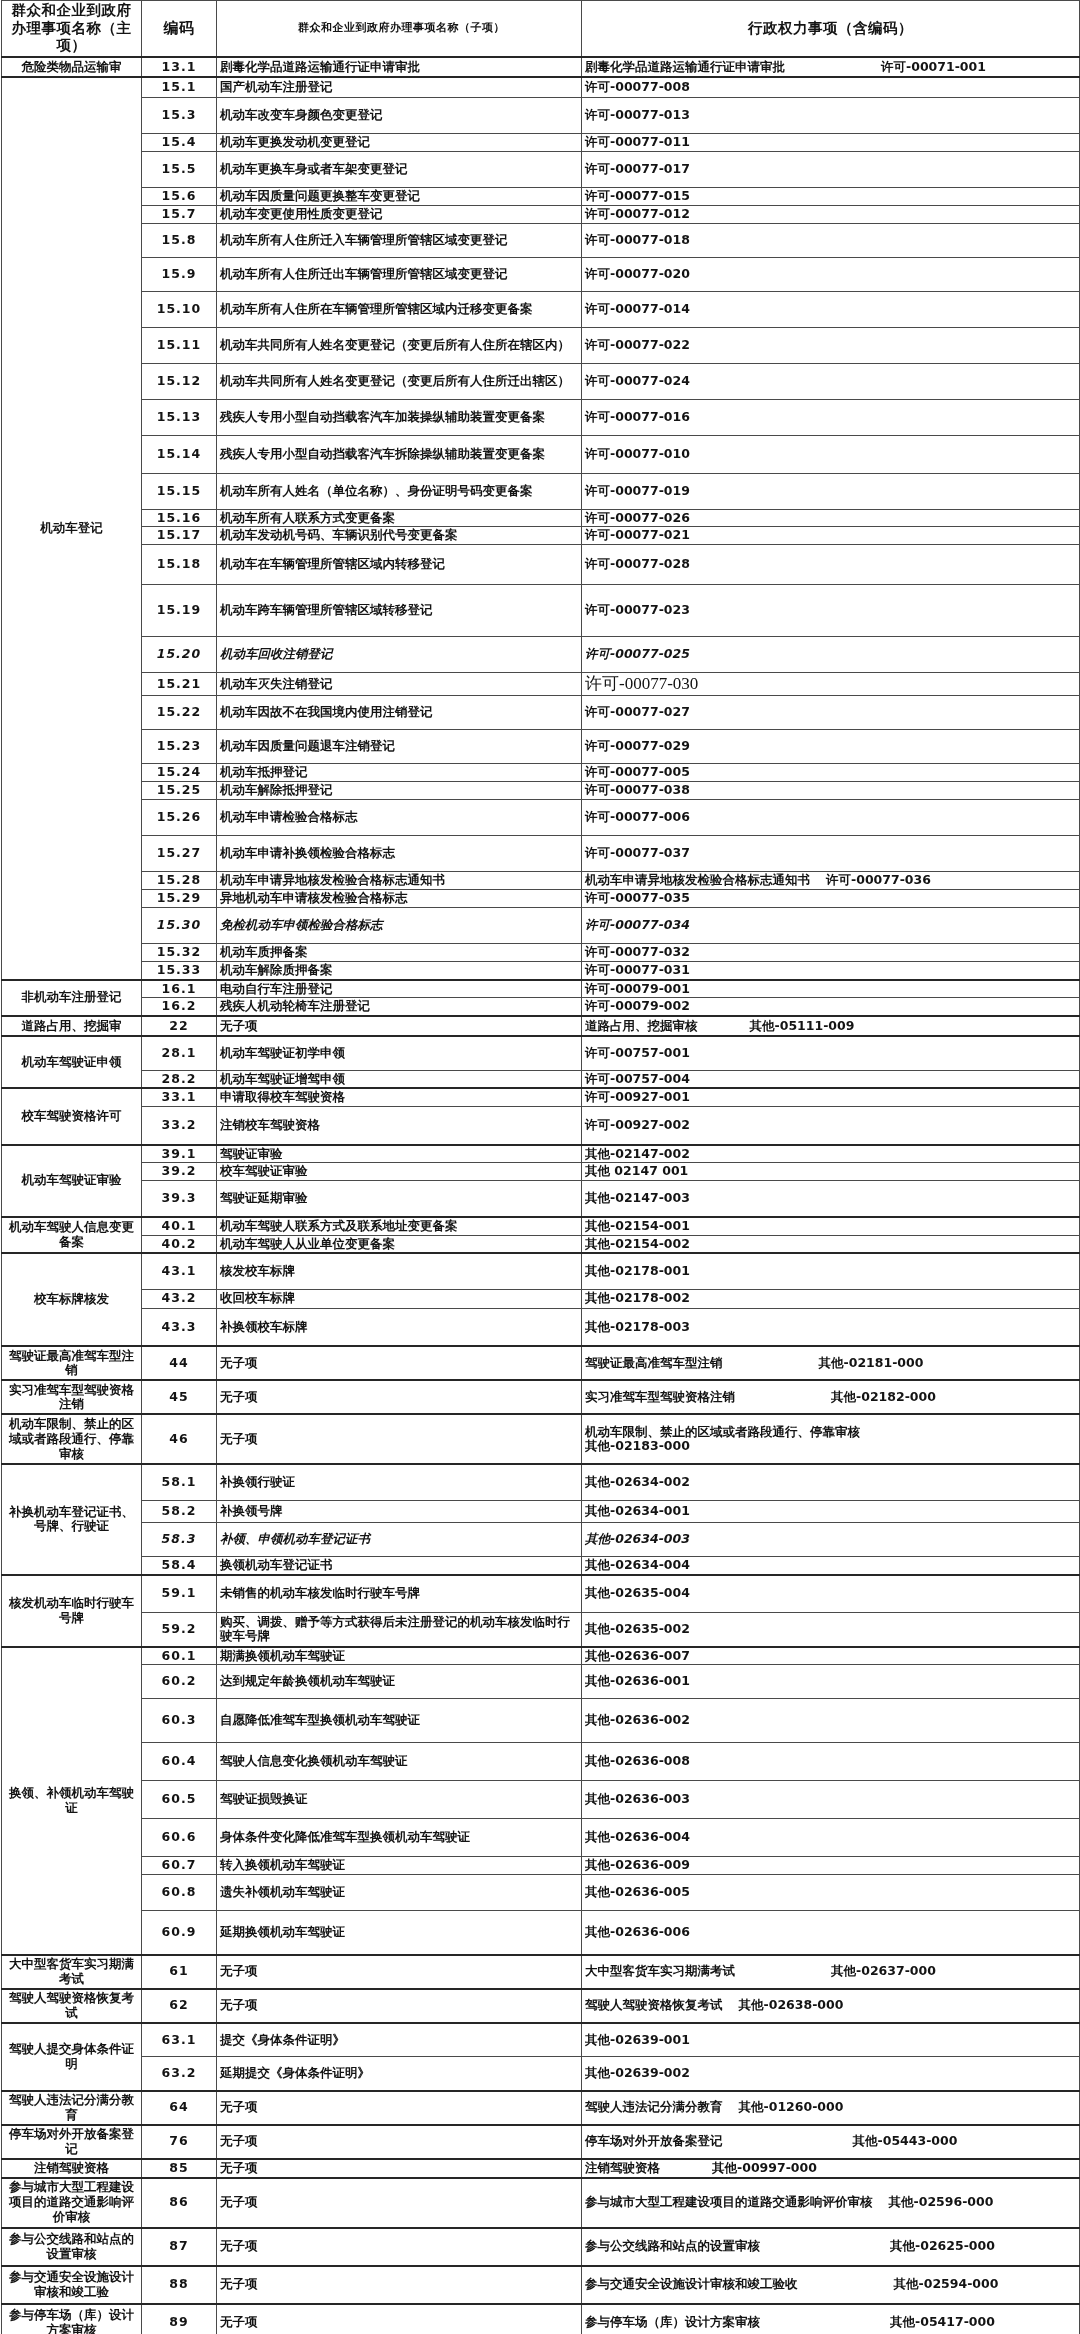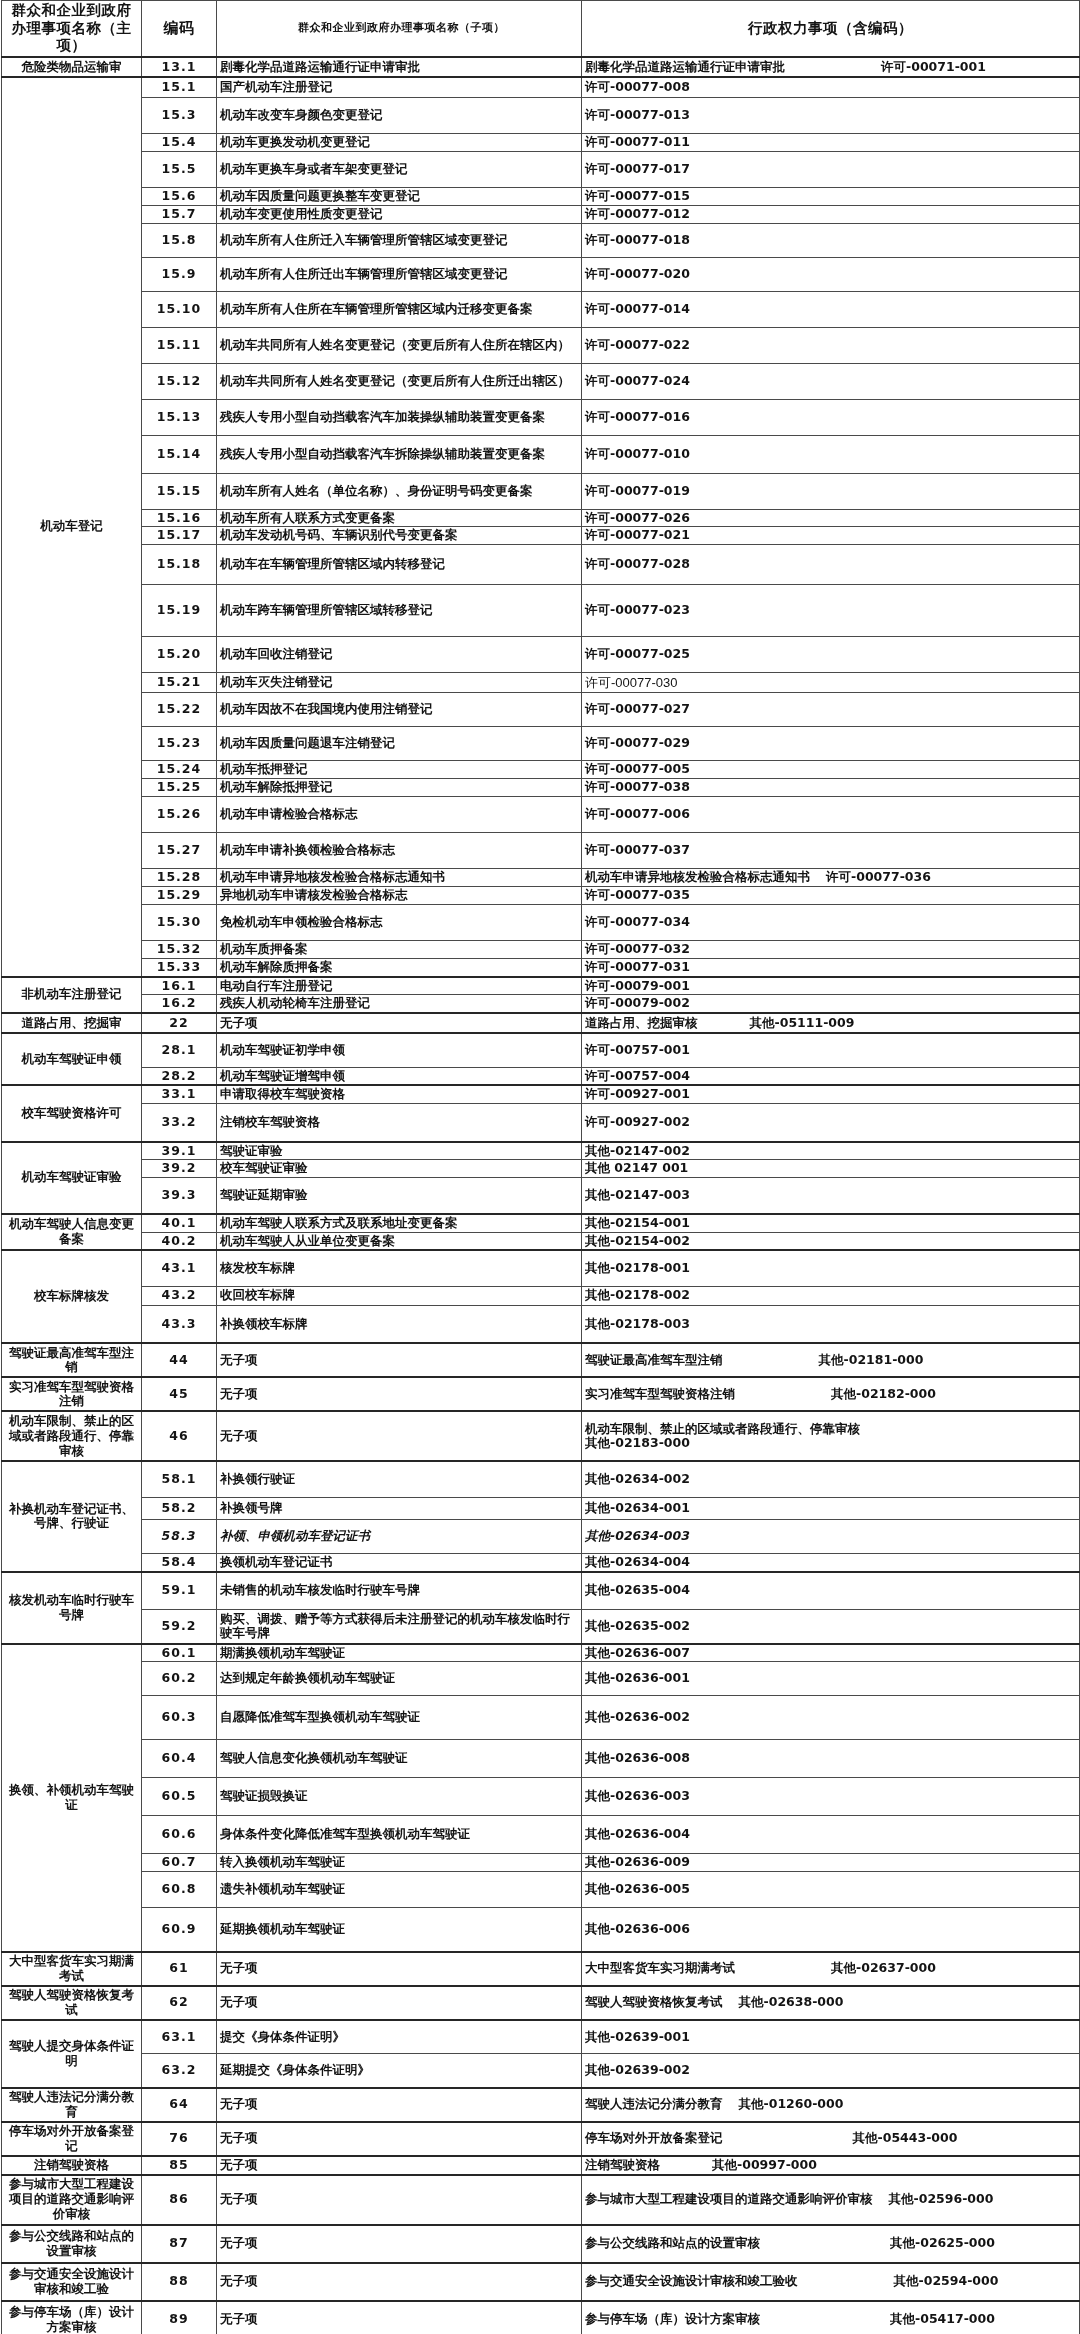--- a/index.html
+++ b/index.html
@@ -88,21 +88,21 @@
   
   .sp-sm{display:inline-block;width:16px;}
   .sp-md{display:inline-block;width:52px;}
   .sp-lg{display:inline-block;width:96px;}
   .sp-xl{display:inline-block;width:130px;}
 
   td.valign-top{vertical-align:top;}
   td.valign-bot{vertical-align:bottom;}
 
   tr.thick td{border-top:2px solid #262626;}
-  .alt-code{font-family:Liberation Sans, sans-serif;font-weight:400;letter-spacing:0px;font-size:13px;}
+  .alt-code{font-family:Liberation Serif, serif;font-weight:400;letter-spacing:0px;font-size:17px;}
 </style>
 </head>
 <body>
 
 <div id="doc">
   <table class="grid">
     <colgroup>
       <col class="c1">
         <col class="c2">
         <col class="c3">
@@ -245,21 +245,21 @@
             <span class="pw"><span class="pcode">许可-00077-028</span></span>
           </td>
         </tr>
         <tr style="height: 52px;">
           <td class="code">15.19</td>
           <td class="sub">机动车跨车辆管理所管辖区域转移登记</td>
           <td class="power">
             <span class="pw"><span class="pcode">许可-00077-023</span></span>
           </td>
         </tr>
-        <tr style="height: 36px;">
+        <tr style="height: 36px; font-style: italic;">
           <td class="code">15.20</td>
           <td class="sub">机动车回收注销登记</td>
           <td class="power valign-top">
             <span class="pw"><span class="pcode">许可-00077-025</span></span>
           </td>
         </tr>
         <tr style="height: 20px;">
           <td class="code alt-code">15.21</td>
           <td class="sub">机动车灭失注销登记</td>
           <td class="power">
@@ -315,21 +315,21 @@
             <span class="pw"><span class="pname">机动车申请异地核发检验合格标志通知书</span><span class="sp-sm"></span><span class="pcode">许可-00077-036</span></span>
           </td>
         </tr>
         <tr style="height: 18px;">
           <td class="code">15.29</td>
           <td class="sub">异地机动车申请核发检验合格标志</td>
           <td class="power">
             <span class="pw"><span class="pcode">许可-00077-035</span></span>
           </td>
         </tr>
-        <tr style="height: 36px;">
+        <tr style="height: 36px; font-style: italic;">
           <td class="code">15.30</td>
           <td class="sub">免检机动车申领检验合格标志</td>
           <td class="power valign-bot">
             <span class="pw"><span class="pcode">许可-00077-034</span></span>
           </td>
         </tr>
         <tr style="height: 17px;">
           <td class="code">15.32</td>
           <td class="sub">机动车质押备案</td>
           <td class="power">

